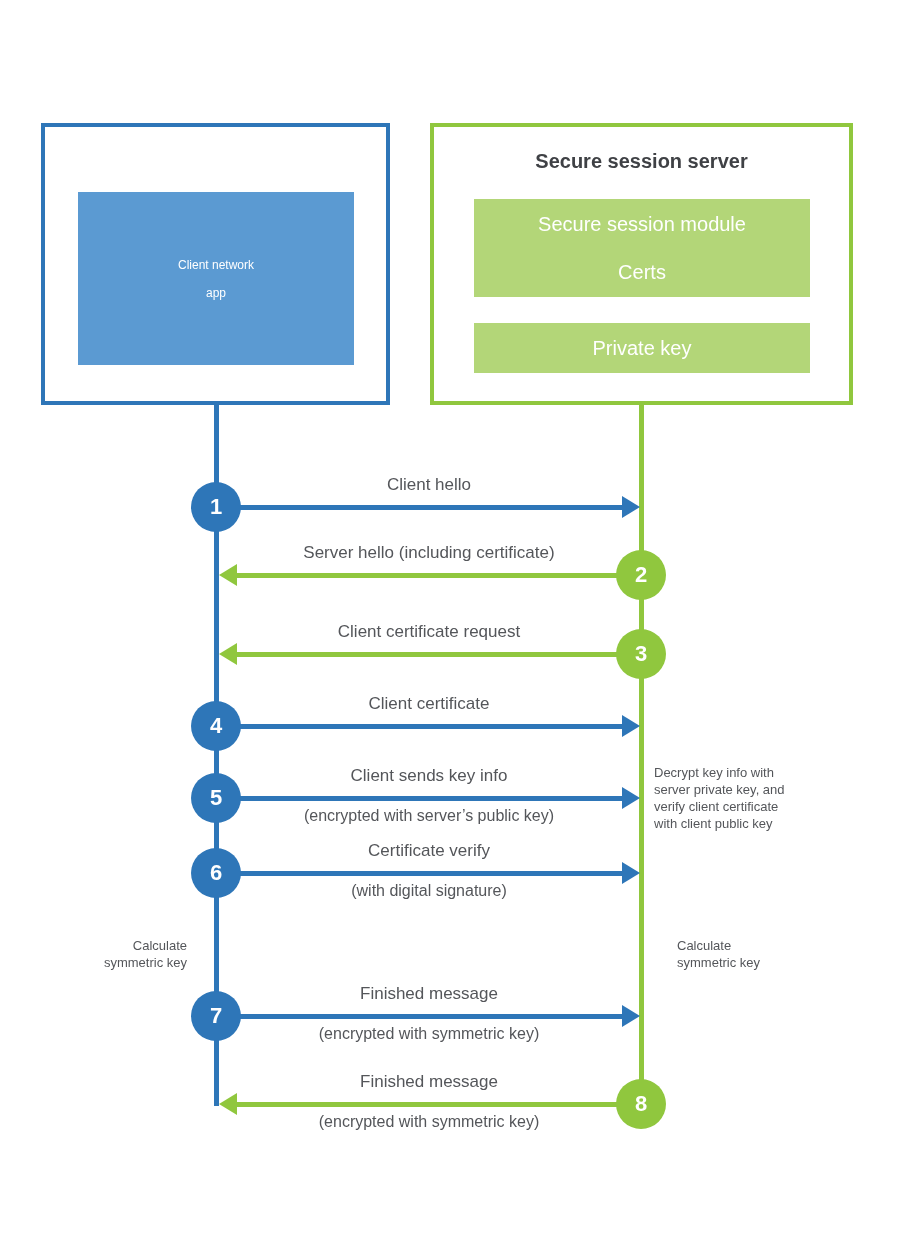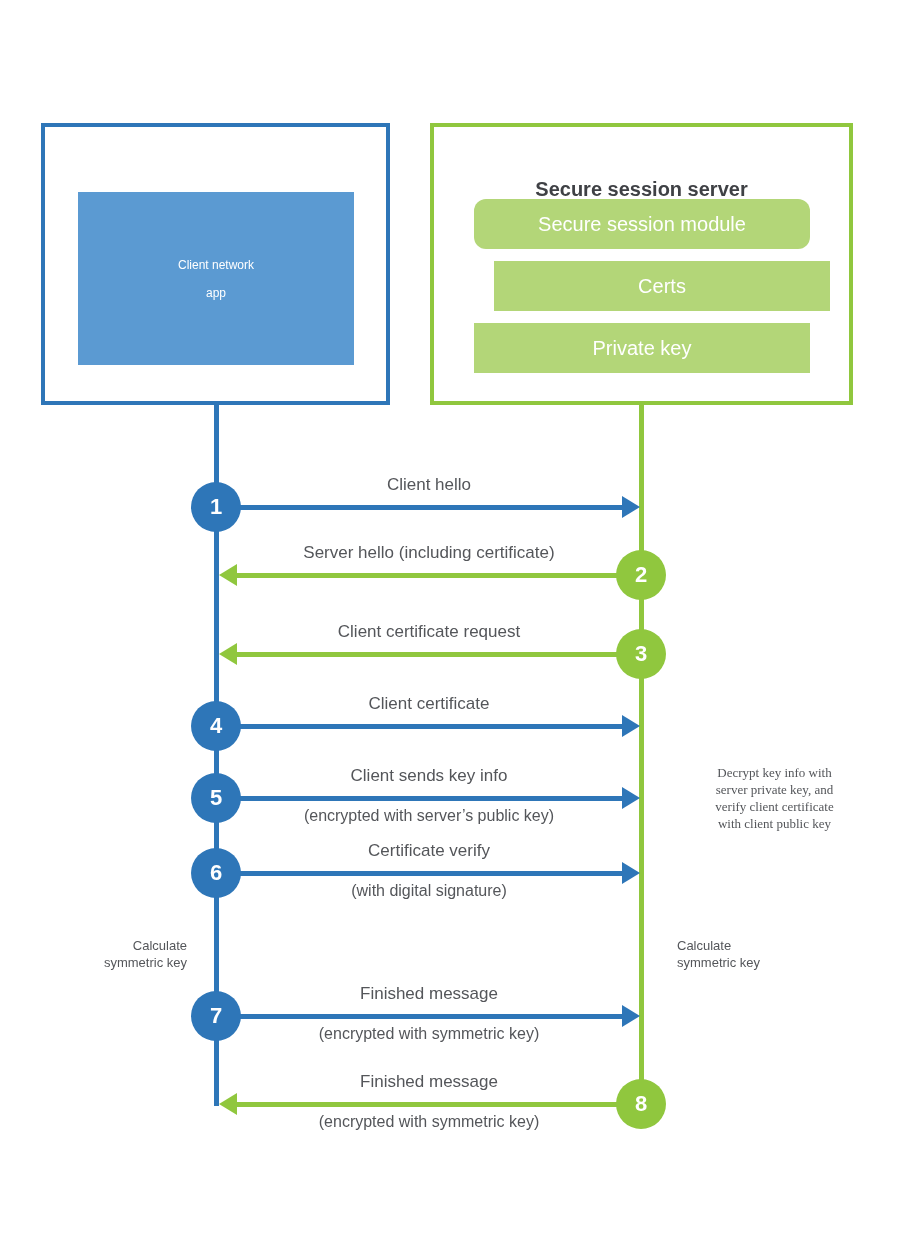--- a/index.html
+++ b/index.html
@@ -15,29 +15,29 @@
   #canvas{position:relative;width:900px;height:1256px;background:#ffffff;overflow:hidden;}
 
   .page-title{position:absolute;left:36px;top:30px;font-size:28px;font-weight:400;color:var(--text-gray);letter-spacing:0.2px;}
 
   
   .actor-box{position:absolute;top:123px;height:282px;background:#fff;}
   .client-box{left:41px;width:349px;border:4px solid var(--blue);}
   .server-box{left:430px;width:423px;border:4px solid var(--green);}
   .actor-title{position:absolute;top:150px;font-size:20px;font-weight:700;color:var(--text-dark);text-align:center;}
   .client-title{left:41px;width:349px;}
-  .server-title{left:430px;width:423px;margin-top:28px;}
+  .server-title{left:430px;width:423px;}
 
   .app-box{position:absolute;left:78px;top:192px;width:276px;height:173px;background:var(--blue-light);
     display:flex;align-items:center;justify-content:center;color:#fff;font-size:12px;
     text-align:center;white-space:pre-line;line-height:28px;}
 
   .module-bar{position:absolute;left:474px;width:336px;height:50px;background:var(--green-light);
     display:flex;align-items:center;justify-content:center;color:#fff;font-size:20px;}
-  .bar-1{top:199px;border-radius:12px;} .bar-2{top:261px;margin-left:20px;} .bar-3{top:323px;}
+  .bar-1{top:199px;} .bar-2{top:247px;} .bar-3{top:323px;}
 
   
   .lifeline{position:absolute;top:405px;width:5px;}
   .lifeline-client{left:214px;height:701px;background:var(--blue);}
   .lifeline-server{left:639px;height:699px;background:var(--green);}
 
   
   .msg{position:absolute;left:0;width:900px;height:0;}
   .m1{top:507px;} .m2{top:575px;} .m3{top:654px;} .m4{top:726px;}
   .m5{top:798px;} .m6{top:873px;} .m7{top:1016px;} .m8{top:1104px;}
@@ -55,21 +55,21 @@
   .dir-right .circle{left:191px;background:var(--blue);}
   .dir-left  .circle{left:616px;background:var(--green);}
 
   .msg-label{position:absolute;left:216px;width:426px;top:-32px;text-align:center;
     font-size:17px;color:var(--text-gray);}
   .msg-sub{position:absolute;left:216px;width:426px;top:9px;text-align:center;
     font-size:16px;color:var(--text-gray);}
 
   
   .side-note{position:absolute;font-size:13px;line-height:17px;color:var(--text-gray);white-space:pre-line;}
-  .note-decrypt{left:687px;top:764px;width:175px;text-align:center;font-family:Liberation Serif, serif;}
+  .note-decrypt{left:654px;top:764px;width:175px;text-align:left;}
   .note-calc-left{left:60px;top:937px;width:127px;text-align:right;}
   .note-calc-right{left:677px;top:937px;width:130px;text-align:left;}
 </style>
 </head>
 <body>
 
 <div id="canvas">
 
 
   <div class="actor-box client-box"></div>

